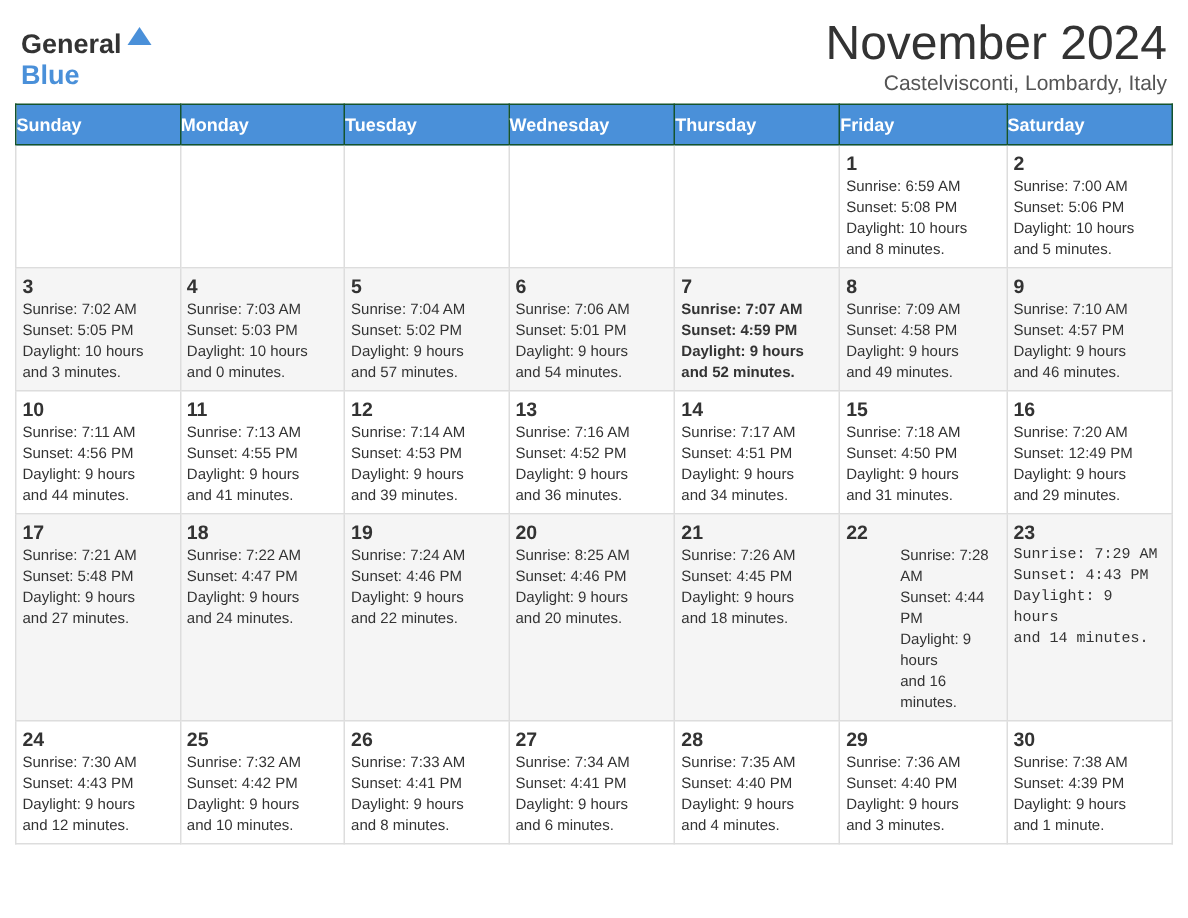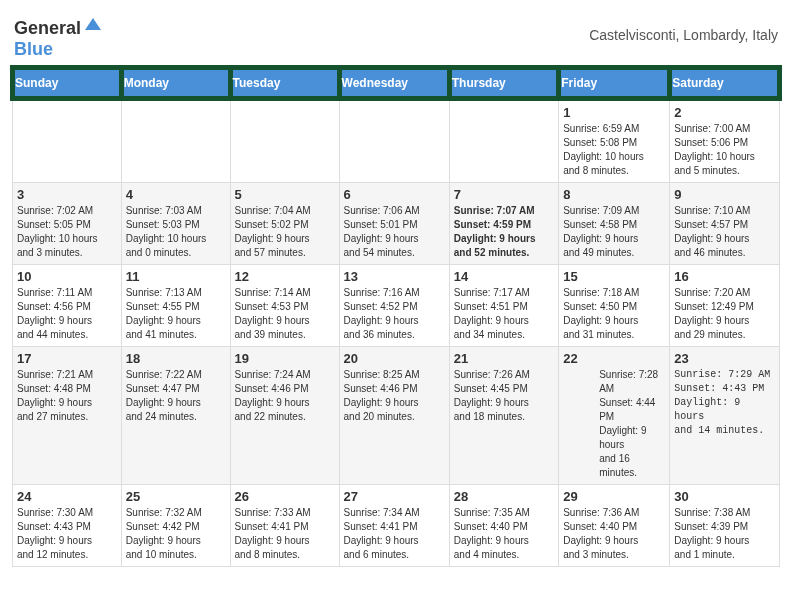--- a/index.html
+++ b/index.html
@@ -5,21 +5,21 @@
     * { box-sizing: border-box; margin: 0; padding: 0; }
     body {
       font-family: Arial, sans-serif;
       background: #fff;
       width: 792px;
       min-height: 612px;
       padding: 10px;
     }
     .header {
       display: flex;
-      align-items: center;
+      align-items: flex-start;
       justify-content: space-between;
       margin-bottom: 6px;
       padding: 0 4px;
     }
     .logo {
       display: flex;
       align-items: center;
       margin-top: 6px;
     }
     .logo-text-general {
@@ -55,21 +55,21 @@
       border-collapse: collapse;
       border: 1px solid #ccc;
     }
     .calendar th {
       background: #4a90d9;
       color: #fff;
       font-size: 12px;
       font-weight: bold;
       padding: 6px 0;
       text-align: left;
-      border: 5px solid #14532d;
+      border: 1px solid #14532d;
     }
     .calendar td {
       vertical-align: top;
       padding: 4px;
       border: 1px solid #ddd;
       min-height: 80px;
       width: 113px;
       background: #fff;
     }
     .calendar tr:nth-child(even) td {
@@ -104,20 +104,21 @@
         <span class="logo-icon">
           <svg width="20" height="20" viewBox="0 0 20 20">
             <polygon points="10,2 18,14 2,14" fill="#4a90d9"></polygon>
           </svg>
         </span>
       </div>
       <span class="logo-text-blue">Blue</span>
     </div>
   </div>
   <div class="title-section">
+    <div class="month-title">November 2024</div>
     <div class="subtitle">Castelvisconti, Lombardy, Italy</div>
   </div>
 </div>
 
 <table class="calendar">
   <thead>
     <tr>
     <th>Sunday</th>
         <th>Monday</th>
         <th>Tuesday</th>
@@ -248,21 +249,21 @@
           <div class="day-info" style="white-space: pre-line;">Sunrise: 7:20 AM
 Sunset: 12:49 PM
 Daylight: 9 hours
 and 29 minutes.</div>
         </td>
       </tr>
       <tr class="row-even">
         <td style="background: rgb(245, 245, 245);">
           <span class="day-number">17</span>
           <div class="day-info" style="white-space: pre-line;">Sunrise: 7:21 AM
-Sunset: 4:48 PM
+Sunset: 5:48 PM
 Daylight: 9 hours
 and 27 minutes.</div>
         </td>
         <td style="background: rgb(245, 245, 245);">
           <span class="day-number">18</span>
           <div class="day-info" style="white-space: pre-line;">Sunrise: 7:22 AM
 Sunset: 4:47 PM
 Daylight: 9 hours
 and 24 minutes.</div>
         </td>

